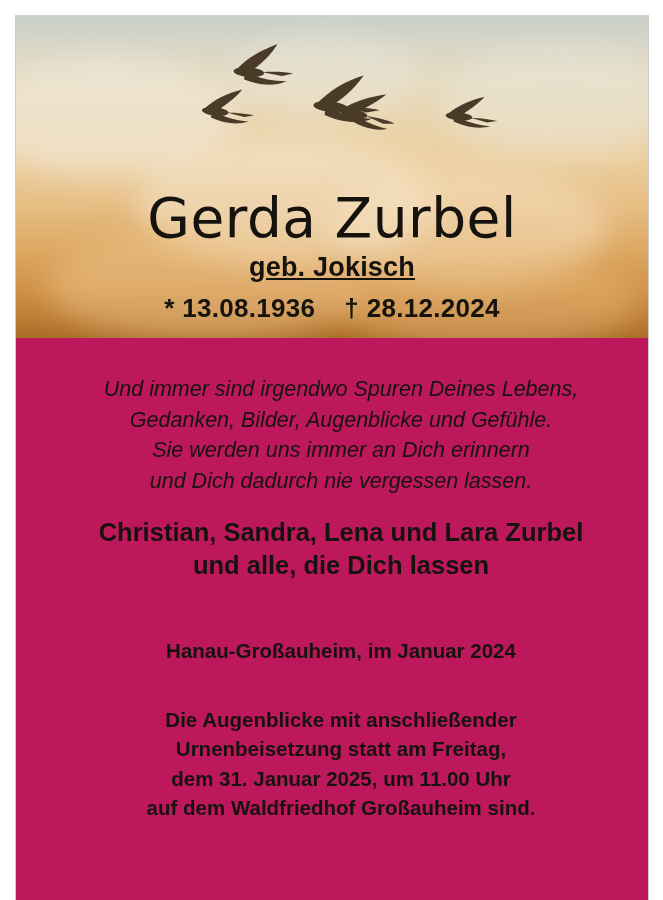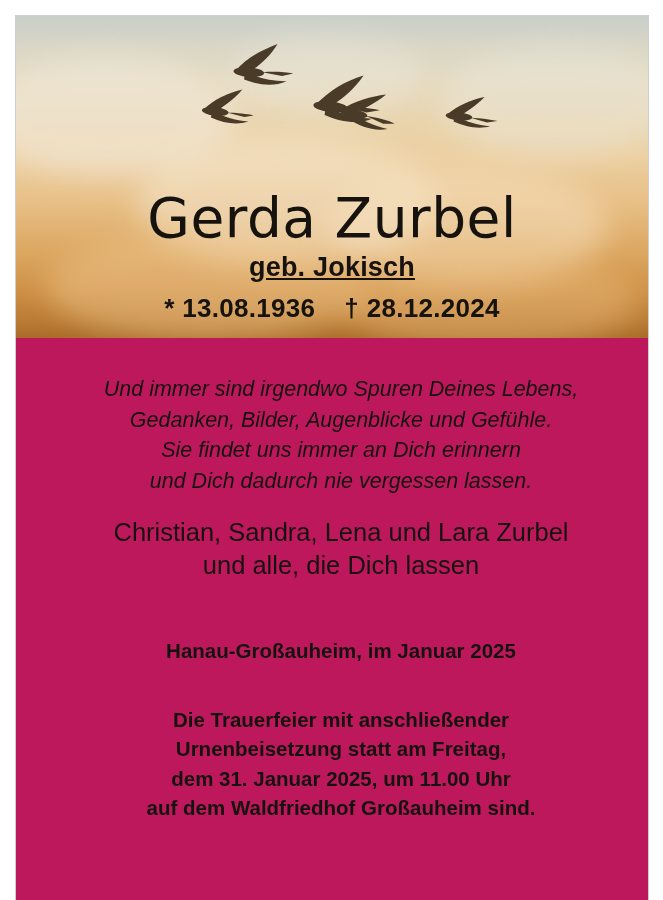--- a/index.html
+++ b/index.html
@@ -107,21 +107,21 @@
   }
   .poem div { white-space: nowrap; }
 
   .memory-lead {
     font-size: 24px;
     font-weight: 400;
     margin: 62px 0 0 0;
   }
   .family {
     font-size: 25.5px;
-    font-weight: 400;
+    font-weight: 700;
     line-height: 1.28;
     margin: 20px 0 0 0;
   }
   .family div { white-space: nowrap; }
 
   .place-date {
     font-size: 20.5px;
     font-weight: 700;
     margin: 58px 0 0 0;
   }
@@ -197,33 +197,33 @@
         <span>†</span>
         <span>28.12.2024</span>
       </div>
     </div>
   </div>
 
   <div class="body">
     <div class="poem">
       <div>Und immer sind irgendwo Spuren Deines Lebens,</div>
       <div>Gedanken, Bilder, Augenblicke und Gefühle.</div>
-      <div>Sie findet uns immer an Dich erinnern</div>
+      <div>Sie werden uns immer an Dich erinnern</div>
       <div>und Dich dadurch nie vergessen lassen.</div>
     </div>
 
 
     <div class="family">
       <div>Christian, Sandra, Lena und Lara Zurbel</div>
       <div>und alle, die Dich lassen</div>
     </div>
 
-    <div class="place-date">Hanau-Großauheim, im Januar 2025</div>
+    <div class="place-date">Hanau-Großauheim, im Januar 2024</div>
 
     <div class="ceremony">
-      <div>Die Trauerfeier mit anschließender</div>
+      <div>Die Augenblicke mit anschließender</div>
       <div>Urnenbeisetzung statt am Freitag,</div>
       <div>dem 31. Januar 2025, um 11.00 Uhr</div>
       <div>auf dem Waldfriedhof Großauheim sind.</div>
     </div>
   </div>
 
 </div>
 
 </body></html>

